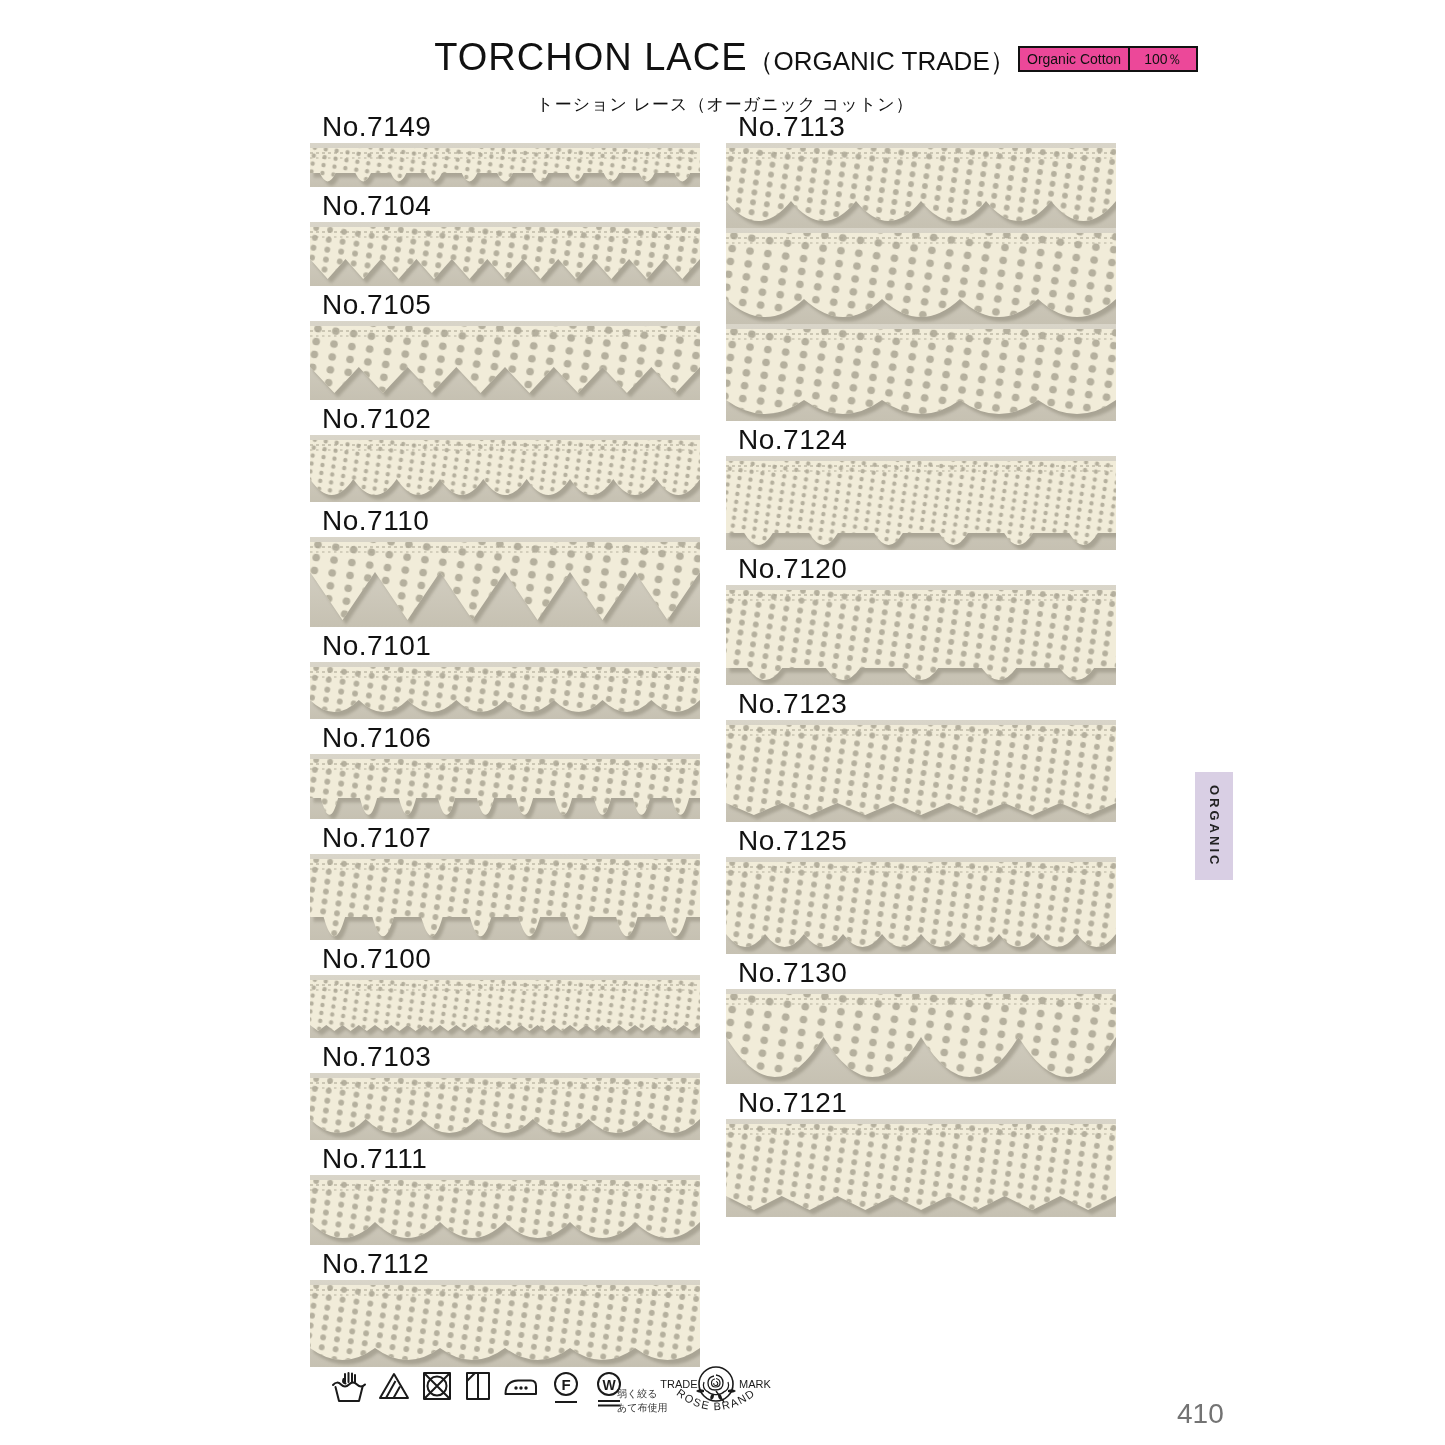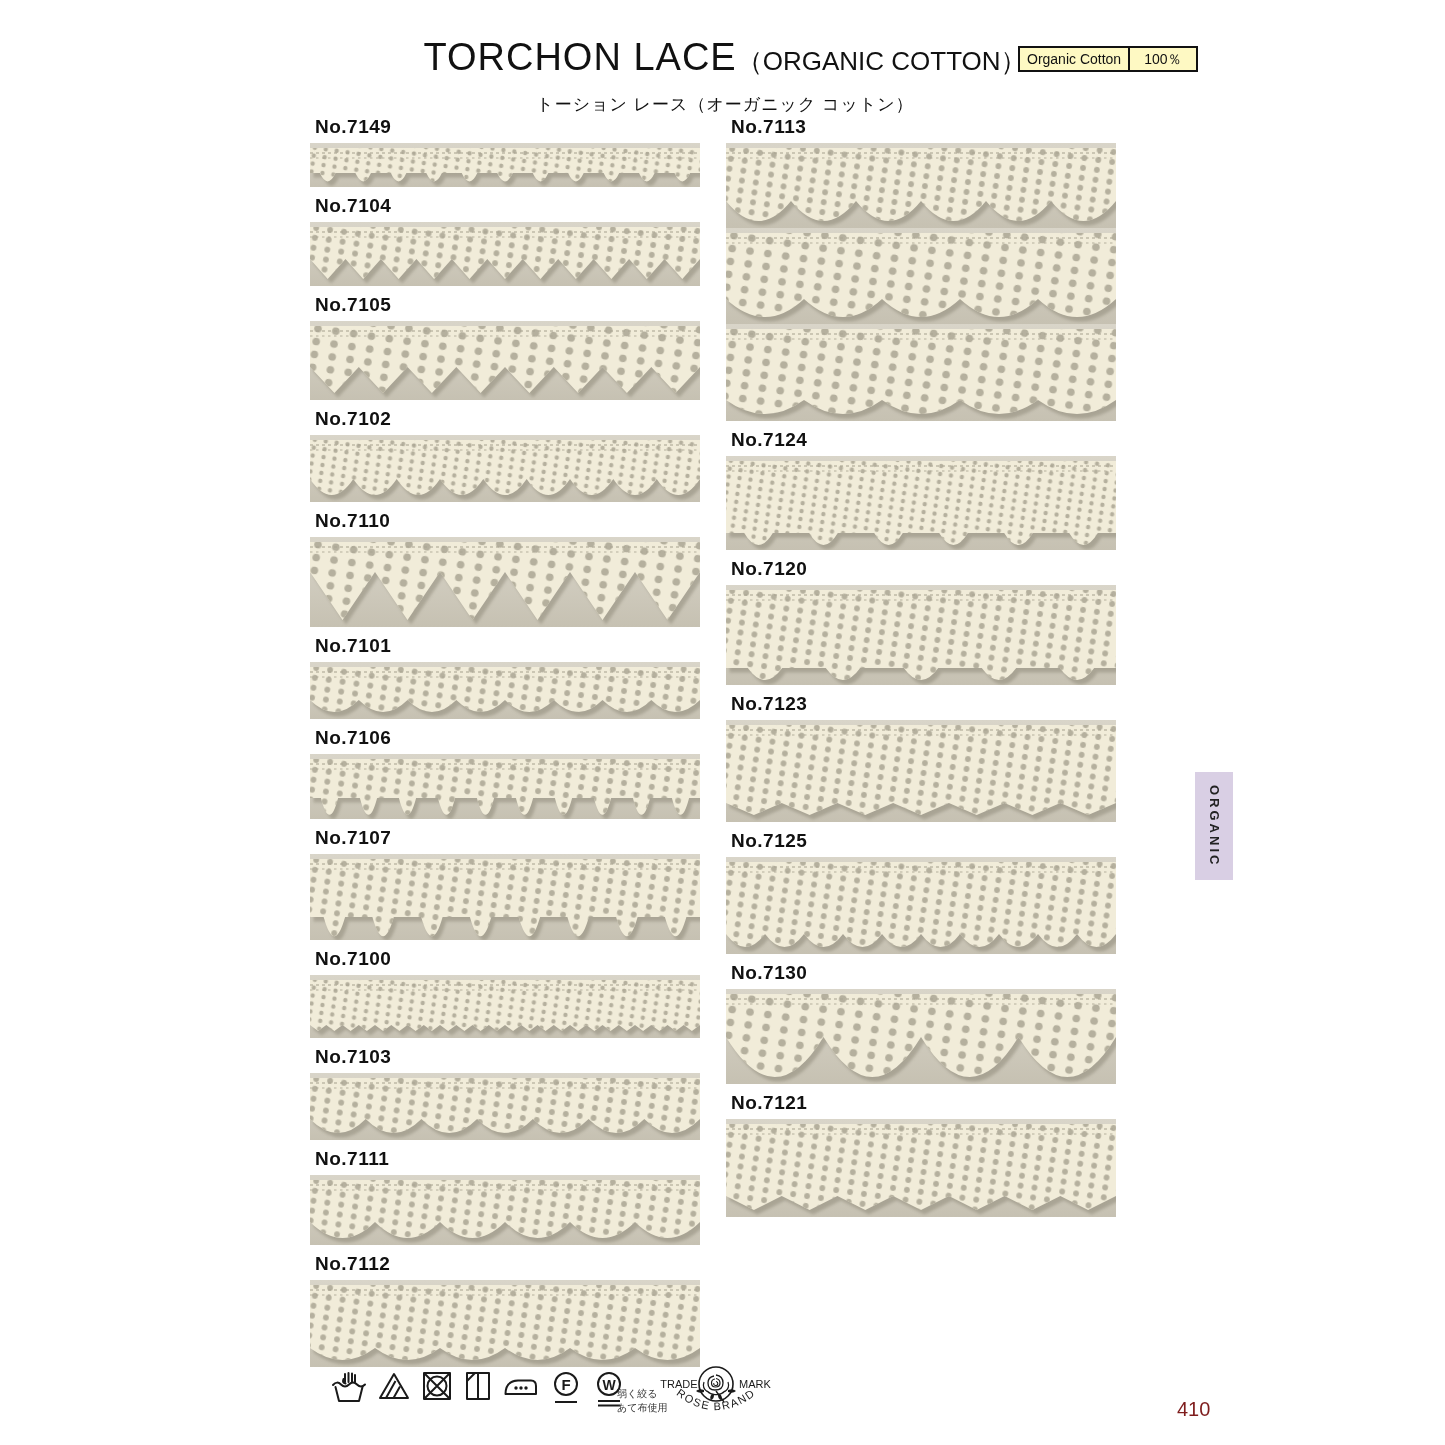--- a/index.html
+++ b/index.html
@@ -8,54 +8,54 @@
     font-family:"Liberation Sans",sans-serif;color:#111;overflow:hidden;
   }
   .page{position:absolute;inset:0;}
   
   .header{position:absolute;left:300px;top:36px;width:850px;text-align:center;}
   .title-en{font-size:38px;font-weight:500;letter-spacing:1px;}
   .title-paren{font-size:26px;font-weight:500;}
   .title-ja{font-size:17px;margin-top:14px;letter-spacing:1px;}
   .badge{
     position:absolute;left:1018px;top:46px;display:flex;align-items:stretch;
-    border:2px solid #111;font-size:14px;line-height:18px;background:#fef9c3;
+    border:2px solid #111;font-size:14px;line-height:18px;background:#ec4899;
   }
   .badge-left{padding:2px 7px;}
   .badge-right{padding:2px 14px;border-left:2px solid #111;}
   
   .col{position:absolute;top:108px;width:390px;}
   .col-left{left:310px;}
   .col-right{left:726px;}
   .prod-label{
-    font-size:19px;font-weight:bold;line-height:26px;margin:6px 0 3px 5px;
+    font-size:28px;font-weight:normal;line-height:26px;margin:6px 0 3px 12px;
     letter-spacing:.5px;color:#111;
   }
   .row svg{display:block;}
   
   .organic-tab{
     position:absolute;left:1195px;top:772px;width:38px;height:108px;
     display:flex;align-items:center;justify-content:center;
     writing-mode:vertical-rl;font-size:13px;font-weight:bold;
     letter-spacing:3px;color:#222;
   }
   
   .care-row{position:absolute;left:331px;top:1370px;display:flex;gap:11px;align-items:flex-start;}
   .care-note{position:absolute;left:617px;top:1378px;font-size:10px;line-height:14px;color:#333;margin-top:9px;}
   .brand-logo{position:absolute;left:660px;top:1360px;}
-  .page-number{position:absolute;left:1177px;top:1398px;font-size:20px;color:#7f1d1d;}
+  .page-number{position:absolute;left:1177px;top:1398px;font-size:28px;color:#737373;}
 </style>
 </head>
 <body>
 
 <div class="page">
 
   <div class="header">
     <div>
-      <span class="title-en">TORCHON LACE</span><span class="title-paren">（ORGANIC COTTON）</span>
+      <span class="title-en">TORCHON LACE</span><span class="title-paren">（ORGANIC TRADE）</span>
     </div>
     <div class="title-ja">トーション レース（オーガニック コットン）</div>
   </div>
 
   <div class="badge">
     <span class="badge-left">Organic Cotton</span>
     <span class="badge-right">100％</span>
   </div>
 
   <div class="col col-left" id="col-left">

